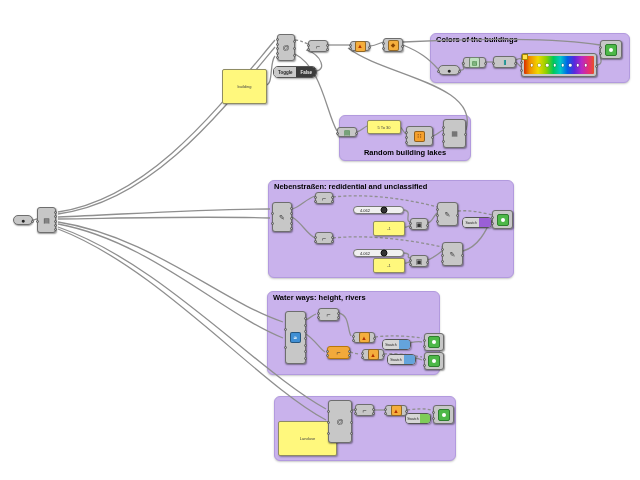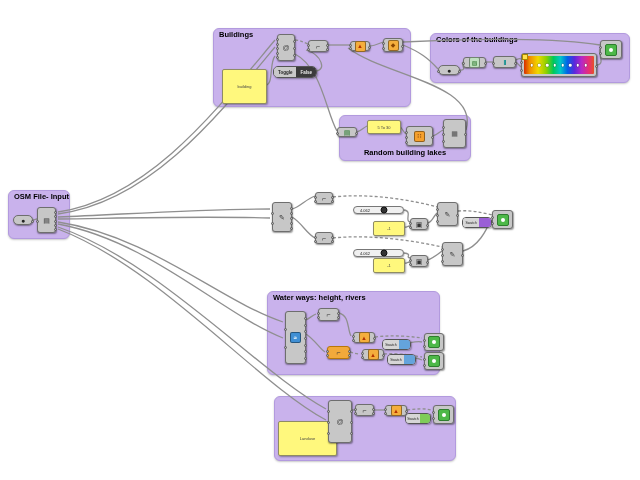--- a/index.html
+++ b/index.html
@@ -49,31 +49,28 @@
         border-radius:50%;box-shadow:0 0 0 0.5px rgba(0,0,0,.35);}
   .gradient-marker{position:absolute;left:0;top:0;width:4px;height:4px;background:#ffe14d;border:1px solid #aa8800;}
   #wires-layer path{stroke:#8f8f8f;stroke-width:1.3;fill:none;}
   #wires-layer path.dashed{stroke-dasharray:3 2.2;}
 </style>
 </head>
 <body>
 
 <div class="canvas">
   <div id="groups-layer">
-      <div class="group" style="left: 8px; top: 190px; width: 60px; height: 47px;">
-        <span class="group-title">OSM File- Input</span>
-      </div>
-      <div class="group" style="left: 213px; top: 28px; width: 196px; height: 77px;">
-        <span class="group-title">Buildings</span>
-      </div>
       <div class="group" style="left: 430px; top: 33px; width: 198px; height: 48px;">
         <span class="group-title">Colors of the buildings</span>
       </div>
       <div class="group" style="left: 339px; top: 115px; width: 130px; height: 44px;">
         <span class="group-title bottom">Random building lakes</span>
+      </div>
+      <div class="group" style="left: 268px; top: 180px; width: 244px; height: 96px;">
+        <span class="group-title">Nebenstraßen: redidential  and unclassified</span>
       </div>
       <div class="group" style="left: 267px; top: 291px; width: 171px; height: 82px;">
         <span class="group-title">Water ways: height, rivers</span>
       </div>
       <div class="group" style="left: 274px; top: 396px; width: 180px; height: 63px;"></div>
     </div>
   <svg id="wires-layer" width="640" height="480" viewBox="0 0 640 480">
       <path d="M58,212 C150,198 218,108 275,40"></path>
       <path d="M58,214 C150,202 218,116 275,47"></path>
       <path d="M58,217 C130,214 200,209 270,209"></path>

